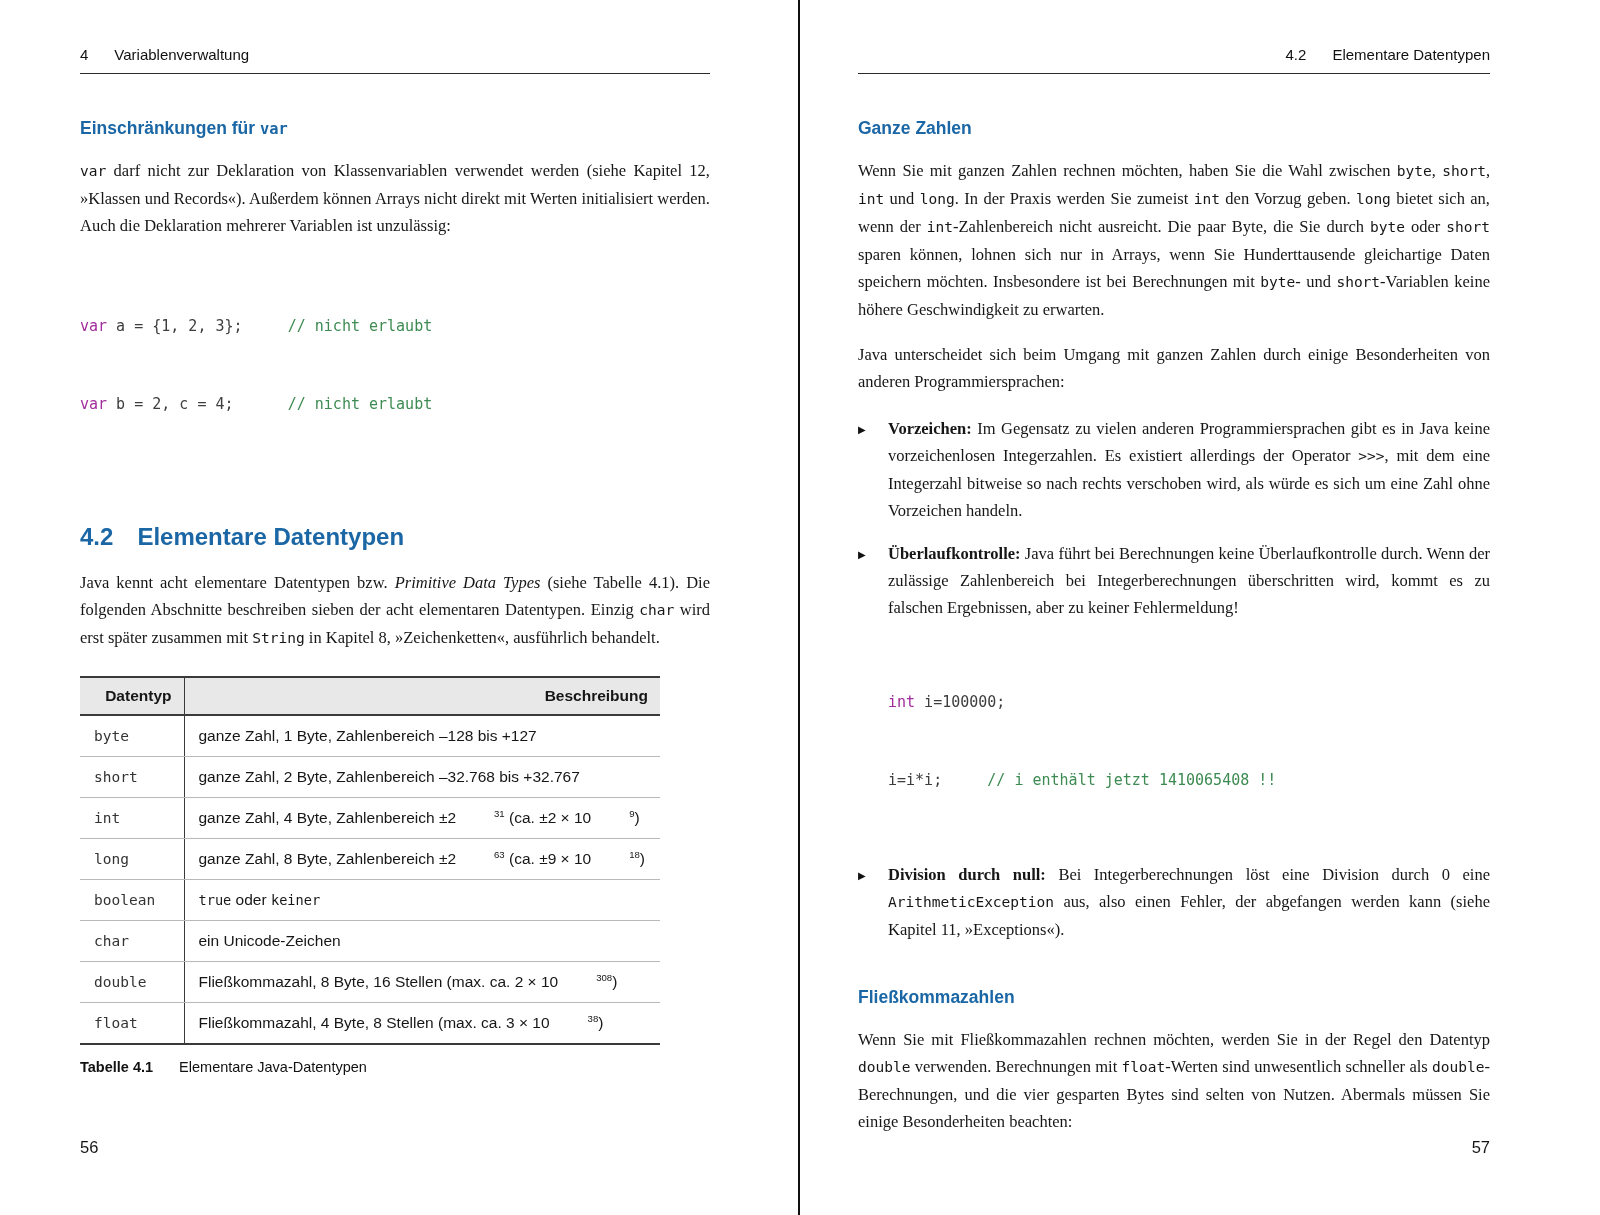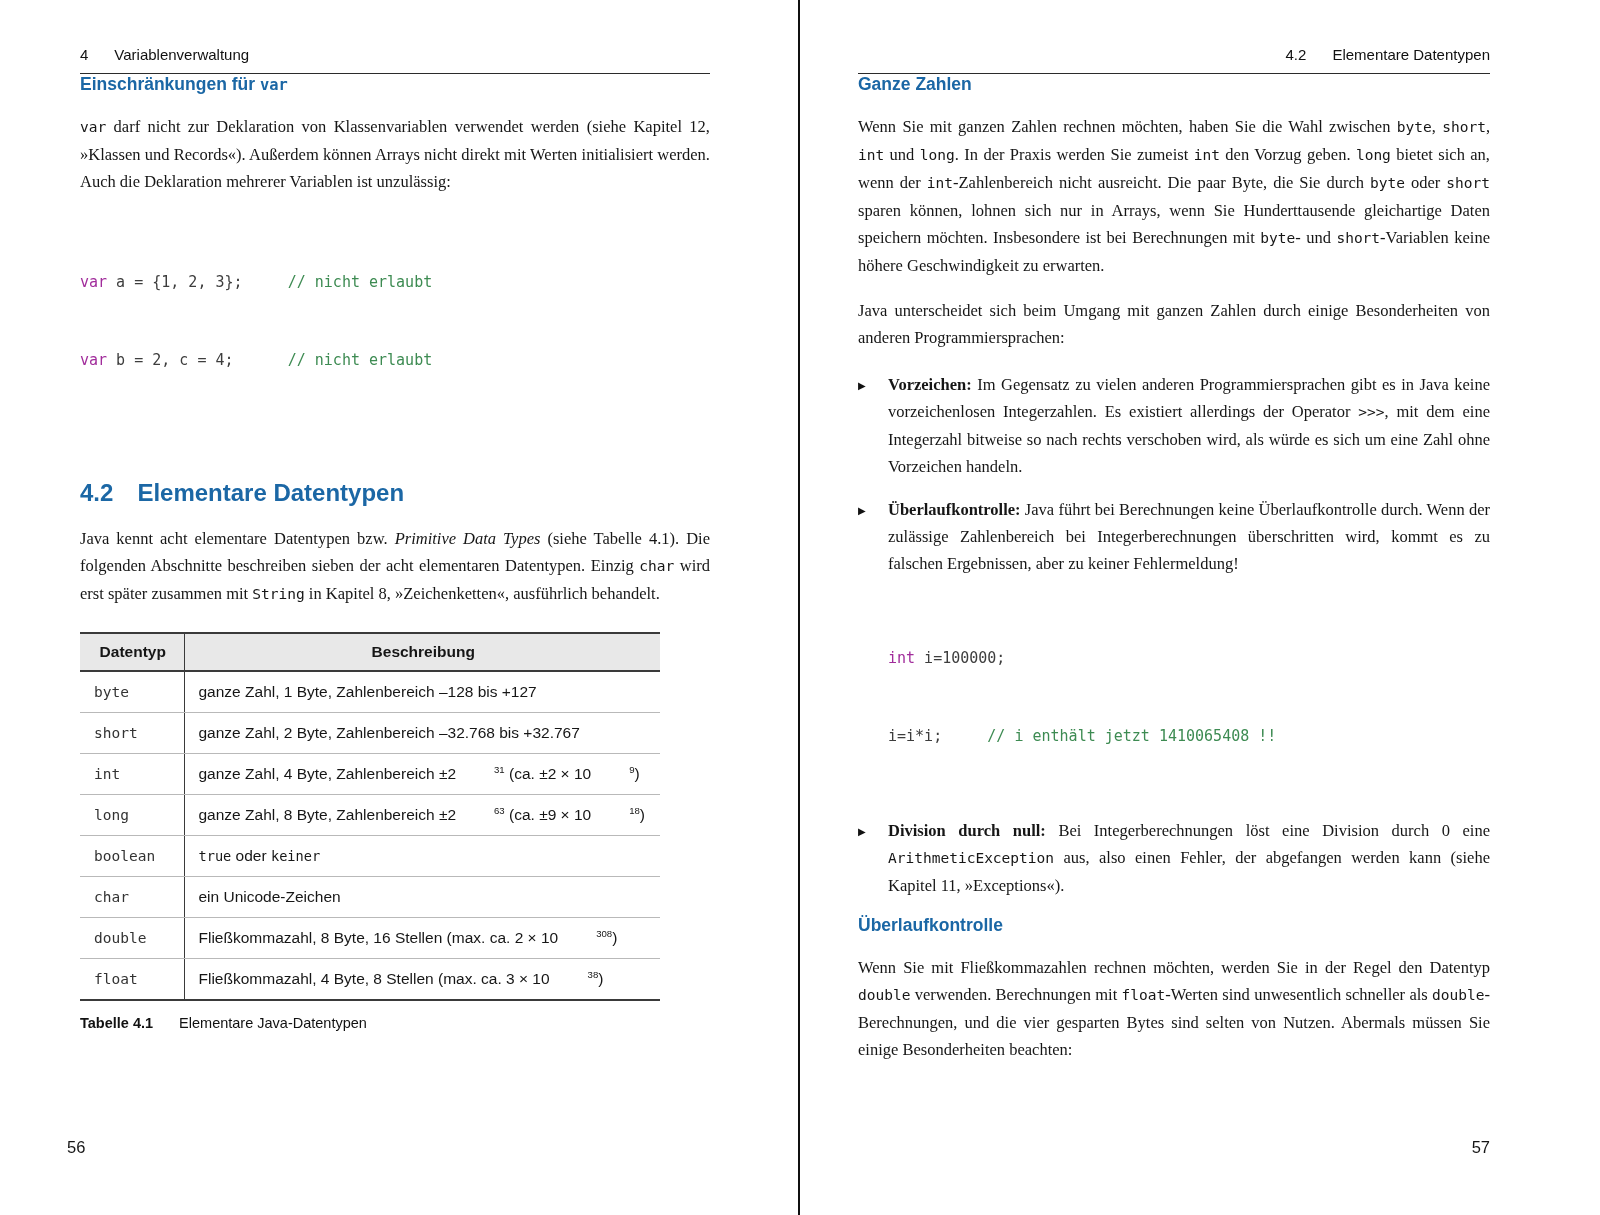--- a/index.html
+++ b/index.html
@@ -23,20 +23,21 @@
     border-bottom: 1.5px solid #2b2b2b;
     font-family: "Liberation Sans", sans-serif;
     font-size: 15px; color: #111;
     display: flex; align-items: baseline;
   }
   .running-head.rh-right { justify-content: flex-end; }
   .rh-num { margin-right: 26px; }
 
   
   .h-sub {
+    margin-top: 44px;
     font-family: "Liberation Sans", sans-serif;
     font-weight: 700; font-size: 17.5px;
     color: #1b67a5;
   }
   .h-section {
     margin-top: 54px;
     font-family: "Liberation Sans", sans-serif;
     font-weight: 700; font-size: 24px;
     color: #1b67a5;
     display: flex; align-items: baseline;
@@ -73,21 +74,21 @@
   .dtable {
     margin-top: 24px;
     width: 580px;
     border-collapse: collapse;
     border-top: 2px solid #3a3a3a;
     border-bottom: 2px solid #3a3a3a;
     font-family: "Liberation Sans", sans-serif;
   }
   .dtable thead th {
     background: #e8e8e8;
-    text-align: center;
+    text-align: right;
     font-size: 15.5px; font-weight: 700;
     padding: 9px 12px 9px 14px;
     border-bottom: 2px solid #3a3a3a;
   }
   .dtable td {
     font-size: 15.5px;
     padding: 9px 12px 9px 14px;
     border-bottom: 1px solid #b9b9b9;
   }
   .dtable tr:last-child td { border-bottom: none; }
@@ -117,21 +118,21 @@
     font-size: 16.5px; line-height: 27px;
     text-align: justify;
     hyphens: auto;
   }
 
   .pagenum {
     position: absolute; bottom: 58px;
     font-family: "Liberation Sans", sans-serif;
     font-size: 16.5px; color: #161616;
   }
-  .pagenum.pn-left { left: 67px; }
+  .pagenum.pn-left { left: 80px; }
   .pagenum.pn-right { right: 110px; text-align: right; }
 </style>
 </head>
 <body>
 
 <div class="spread">
 
   <div class="page page-left">
 
     <div class="running-head">
@@ -238,20 +239,20 @@
         <div class="code-line"><span>i=i*i;     </span><span class="seg-comment">// i enthält jetzt 1410065408 !!</span></div>
       </div>
 
       <div class="bullet">
         <span class="bullet-marker">▶</span>
         <div class="bullet-text"><span class="seg-bold">Division durch null:</span><span> Bei Integerberechnungen löst eine Division durch 0 eine </span><span class="seg-code">ArithmeticException</span><span> aus, also einen Fehler, der abgefangen werden kann (siehe Kapitel 11, »Exceptions«).</span></div>
       </div>
 
     </div>
 
-    <div class="h-sub">Überlaufkontrolle</div>
+    <div class="h-sub">Fließkommazahlen</div>
 
     <div class="para"><span>Wenn Sie mit Fließkommazahlen rechnen möchten, werden Sie in der Regel den Datentyp </span><span class="seg-code">double</span><span> verwenden. Berechnungen mit </span><span class="seg-code">float</span><span>-Werten sind unwesentlich schneller als </span><span class="seg-code">double</span><span>-Berechnungen, und die vier gesparten Bytes sind selten von Nutzen. Abermals müssen Sie einige Besonderheiten beachten:</span></div>
 
     <div class="pagenum pn-right">57</div>
   </div>
 
 </div>
 
 </body></html>

